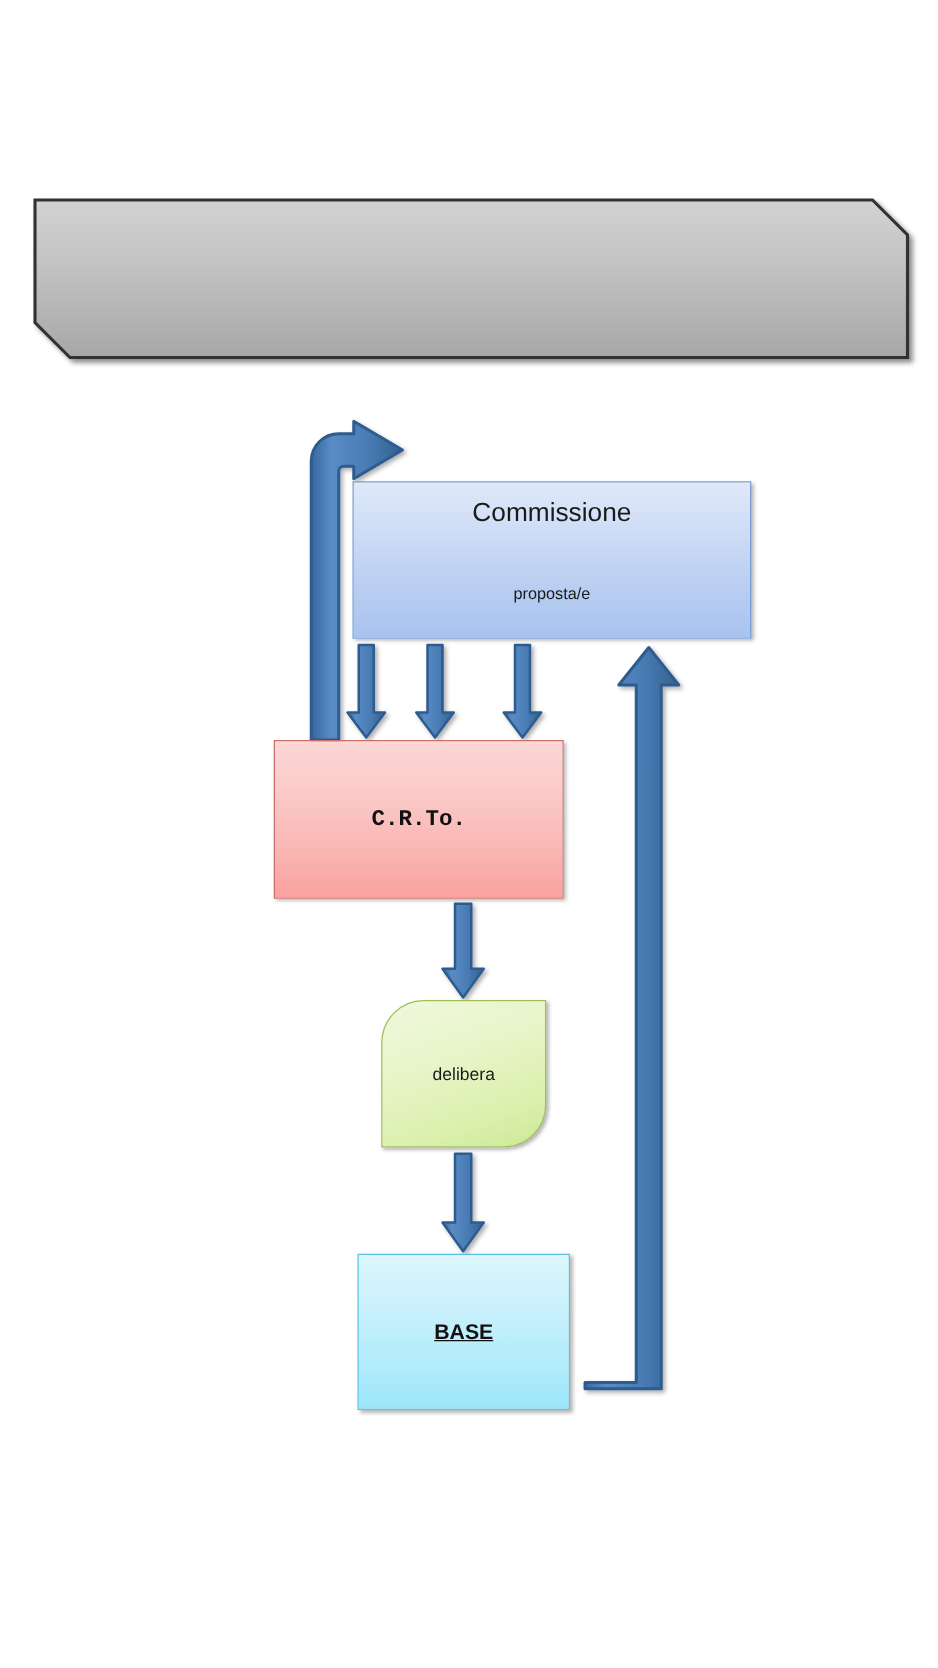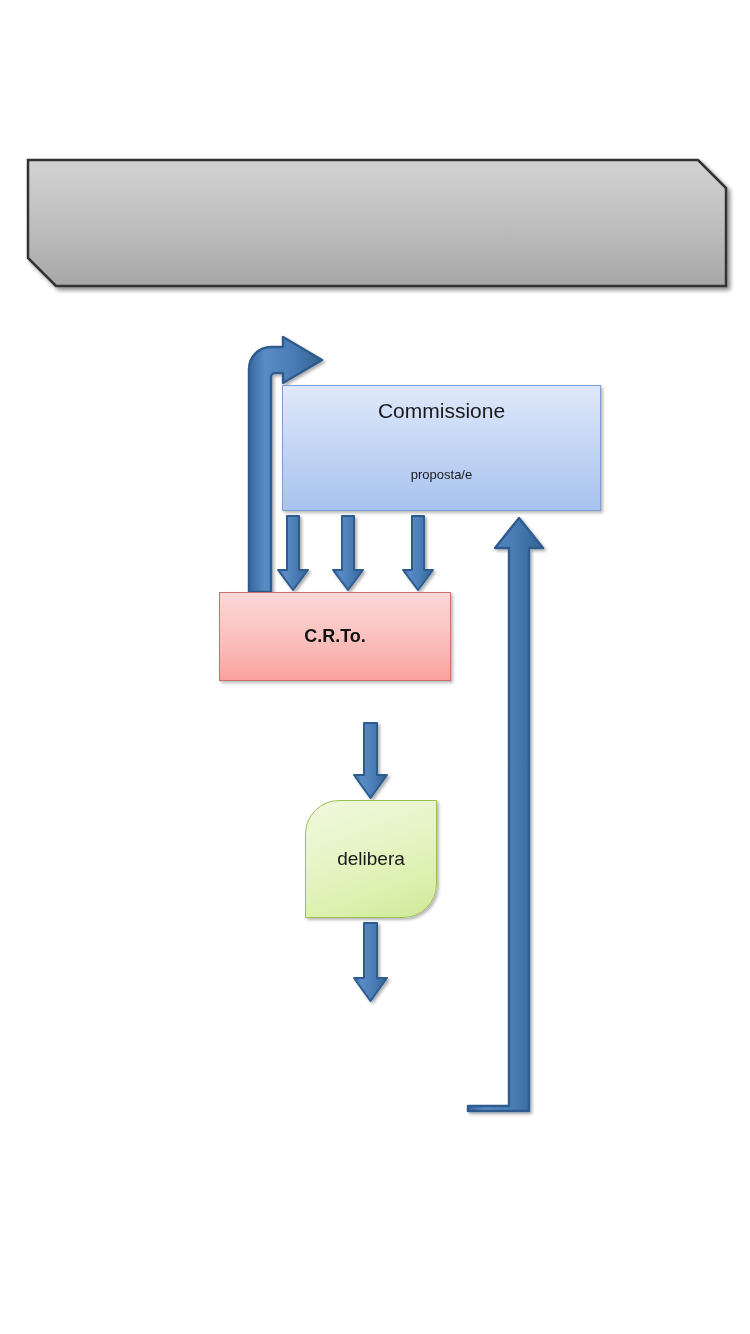--- a/index.html
+++ b/index.html
@@ -86,41 +86,42 @@
     right: 0;
     bottom: 28px;
     text-align: center;
     font-size: 13px;
     color: #1a1a1a;
   }
   #box-crto {
     left: 219px;
     top: 592px;
     width: 232px;
-    height: 89px;
+    height: 127px;
     background: linear-gradient(180deg, #fbd7d6 0%, #fac9c7 35%, #fab6b3 70%, #faa19e 100%);
     border: 1.5px solid #c9706c;
+    font-family: Liberation Mono, monospace;
   }
   #box-crto .lbl-main {
     font-size: 18px;
     font-weight: bold;
     color: #111111;
   }
   #box-delibera {
     left: 305px;
     top: 800px;
     width: 132px;
     height: 118px;
     background: linear-gradient(160deg, #f0f8dd 0%, #e7f5c8 40%, #dbf0ad 75%, #cde997 100%);
     border: 1.5px solid #9cbf54;
     border-top-left-radius: 34px;
     border-bottom-right-radius: 34px;
   }
   #box-delibera .lbl-main {
-    font-size: 19px;
+    font-size: 14px;
     color: #1a1a1a;
   }
   #box-base {
     left: 286px;
     top: 1003px;
     width: 170px;
     height: 125px;
     background: linear-gradient(180deg, #ddf6fd 0%, #c9f1fc 35%, #b2ecfb 70%, #9ce6fa 100%);
     border: 1.5px solid #58c4e3;
   }
@@ -228,14 +229,17 @@
   </div>
 
   <div class="box" id="box-crto">
     <div class="lbl-main">C.R.To.</div>
   </div>
 
   <div class="box" id="box-delibera">
     <div class="lbl-main">delibera</div>
   </div>
 
+  <div class="box" id="box-base">
+    <div class="lbl-main">BASE</div>
+  </div>
 
 </div>
 
 </body></html>

